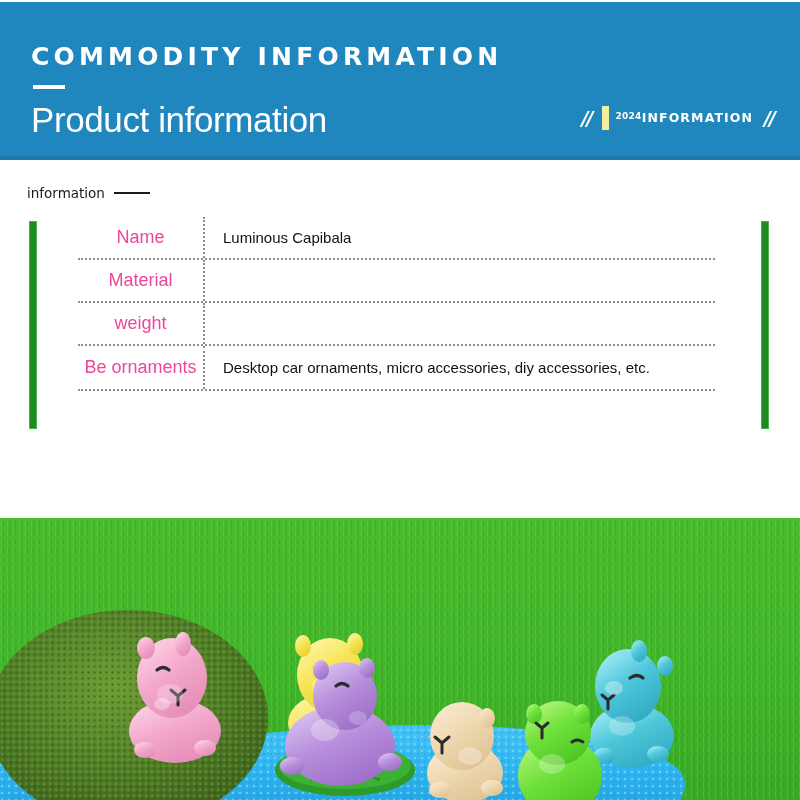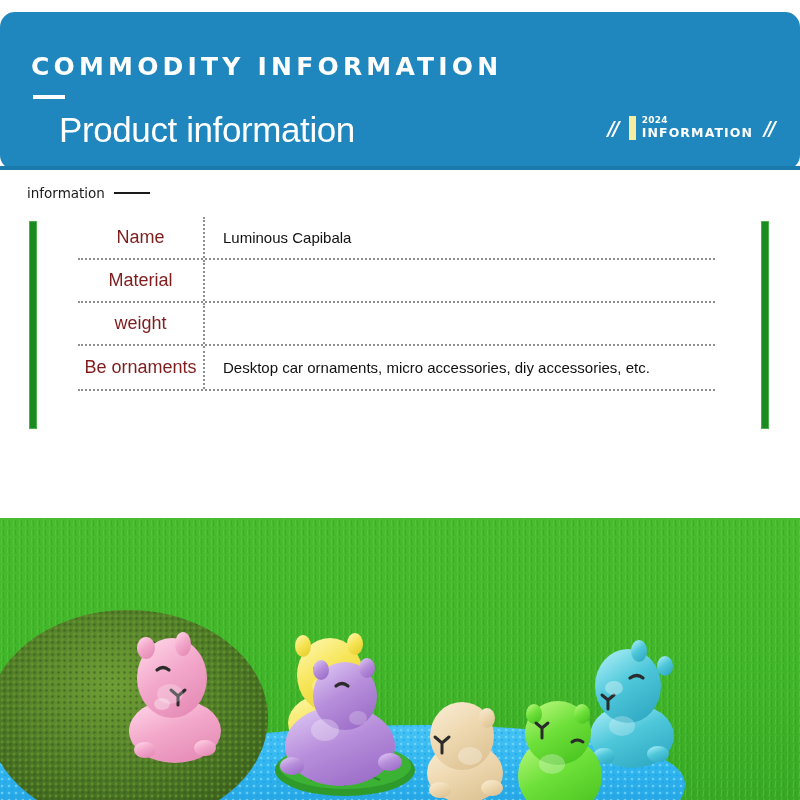--- a/index.html
+++ b/index.html
@@ -20,25 +20,24 @@
     width: 800px;
     height: 800px;
     background: #ffffff;
     overflow: hidden;
   }
 
   
   .header {
     position: absolute;
     left: 0;
-    top: 12px;
+    top: 2px;
     width: 800px;
     height: 158px;
     background: #1f87bd;
-    border-radius: 15px;
   }
 
   .header-bottom-strip {
     position: absolute;
     left: 0;
     bottom: 0;
     width: 100%;
     height: 4px;
     background: #1b7aac;
   }
@@ -67,21 +66,20 @@
   .header-title {
     position: absolute;
     left: 31px;
     top: 98px;
     color: #ffffff;
     font-size: 35px;
     font-weight: normal;
     font-family: "Liberation Sans", sans-serif;
     letter-spacing: -0.4px;
     white-space: nowrap;
-    margin-left: 28px;
   }
 
   
   .header-deco {
     position: absolute;
     right: 26px;
     top: 104px;
     display: flex;
     align-items: center;
     gap: 11px;
@@ -104,21 +102,20 @@
   }
 
   .deco-bar {
     width: 7px;
     height: 24px;
     background: #f5eda0;
   }
 
   .deco-text {
     display: flex;
-    flex-direction: column;
     justify-content: center;
     line-height: 1;
   }
 
   .deco-year {
     color: #ffffff;
     font-size: 9px;
     font-weight: bold;
     font-family: "DejaVu Sans", sans-serif;
     letter-spacing: 0.3px;
@@ -184,21 +181,21 @@
 
   .spec-key {
     width: 127px;
     flex: 0 0 127px;
     display: flex;
     align-items: center;
     justify-content: center;
     text-align: center;
     padding: 9px 2px;
     font-size: 18px;
-    color: #7f1d1d;
+    color: #ec4899;
     border-right: 2px dotted #8e8e8e;
     line-height: 1.28;
   }
 
   .spec-val {
     flex: 1 1 auto;
     display: flex;
     align-items: center;
     padding: 9px 0 9px 18px;
     font-size: 15px;

